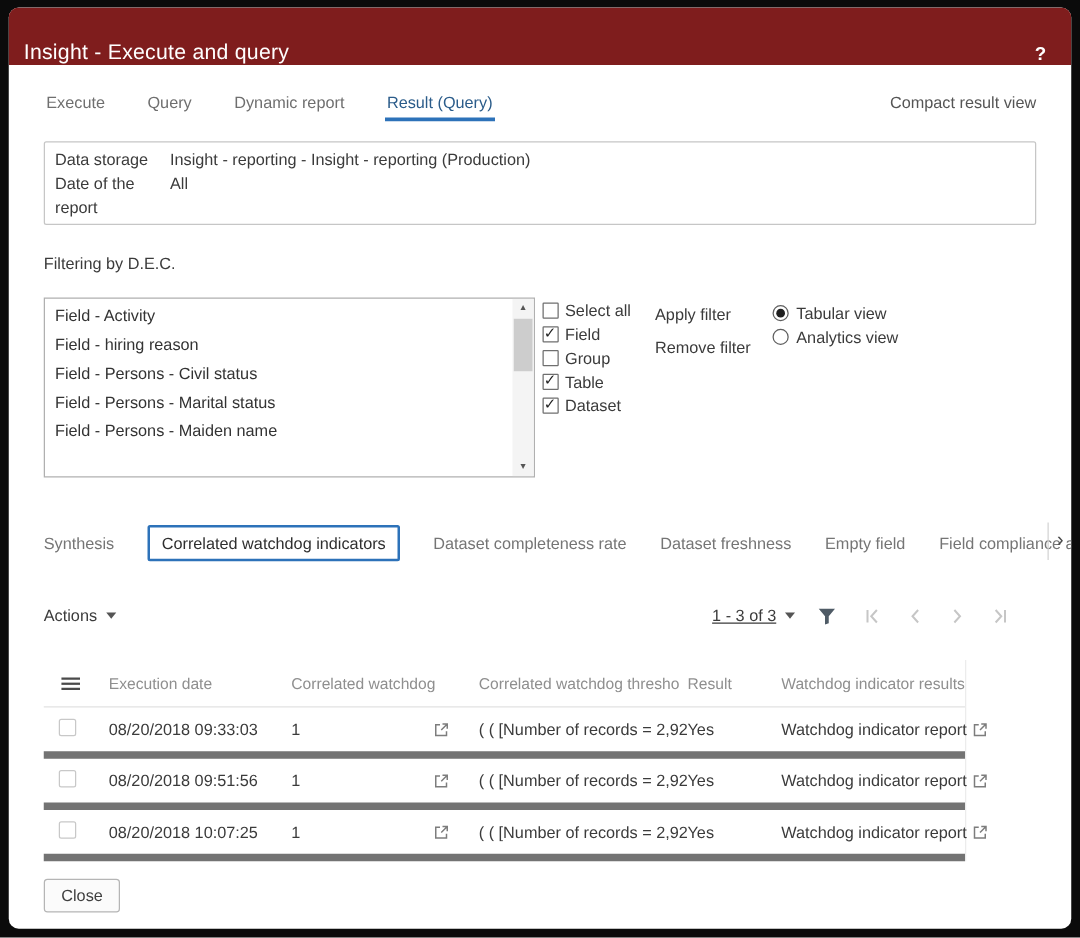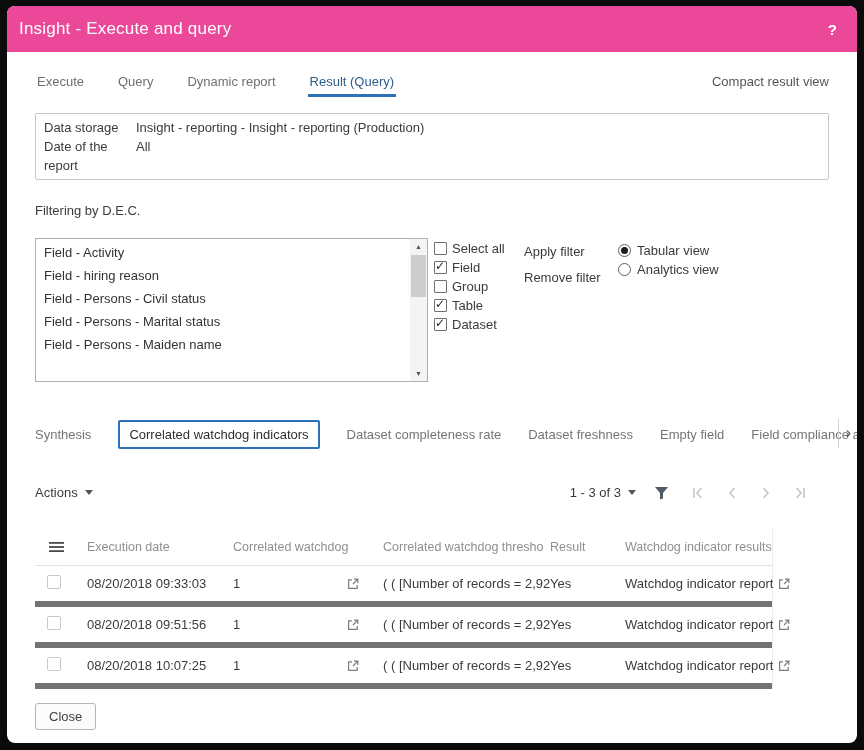--- a/index.html
+++ b/index.html
@@ -3,21 +3,21 @@
 <meta charset="utf-8">
 <style>
   * { margin:0; padding:0; box-sizing:border-box; }
   html, body { width:864px; height:750px; }
   body { background:#0b0b0b; font-family:"Liberation Sans", sans-serif; position:relative; }
 
   .dialog { position:absolute; left:7px; top:6px; width:850px; height:737px; background:#ffffff;
             border-radius:8px; overflow:hidden; display:flex; flex-direction:column; }
 
   
-  .titlebar { height:46px; background:#ec4899; display:flex; align-items:center;
+  .titlebar { height:46px; background:#7f1d1d; display:flex; align-items:flex-end;
               padding:0 20px 0 12px; flex:none; }
   .titlebar .title { color:#ffffff; font-size:17px; letter-spacing:0.2px; }
   .titlebar .help { margin-left:auto; color:#ffffff; font-size:15px; font-weight:bold; cursor:pointer; }
 
   .content { flex:1; display:flex; flex-direction:column; padding:0 28px; position:relative;gap:14px; }
 
   
   .tabs-row { display:flex; align-items:flex-end; margin-top:22px; font-size:13px; color:#6f6f6f; }
   .tab { margin-right:30px; padding:0 2px 8px 2px; cursor:pointer; white-space:nowrap; }
   .tab.active { color:#2b5c8a; border-bottom:3px solid #2d72b9; padding-bottom:5px; }
@@ -70,21 +70,21 @@
   .rtab.active { color:#2f2f2f; border:2px solid #2d72b9; border-radius:2px; padding:5px 9px; }
   .rtab-scroll { position:absolute; right:-22px; top:-2px; height:30px; display:flex; align-items:center;
                  border-left:1px solid #d4d4d4; padding-left:7px; cursor:pointer; color:#4a4a4a; font-size:16px; }
 
   
   .toolbar { margin-top:22px; display:flex; align-items:center; font-size:13px; color:#3b3b3b; }
   .actions { display:flex; align-items:center; cursor:pointer; }
   .caret { display:inline-block; width:0; height:0; border-left:4px solid transparent;
            border-right:4px solid transparent; border-top:5px solid #555555; margin-left:7px; }
   .toolbar-right { margin-left:auto; margin-right:22px; display:flex; align-items:center; }
-  .pagination-info { display:flex; align-items:center; cursor:pointer; }
+  .pagination-info { display:flex; align-items:center; cursor:pointer;text-decoration:underline; }
   .funnel { margin-left:18px; cursor:pointer; display:flex; align-items:center; }
   .pager { margin-left:22px; display:flex; align-items:center; }
   .pager-btn { margin-left:20px; cursor:default; display:flex; align-items:center; }
 
   
   .grid { margin-top:14px; width:738px; border-right:1px solid #ececec; font-size:13px; color:#3b3b3b; }
   .grid-header, .grid-row { display:grid; grid-template-columns:52px 146px 150px 167px 75px 148px; align-items:center; }
   .grid-header { height:38px; color:#8f8f8f; font-size:12.5px; border-bottom:1px solid #e2e2e2; }
   .gh-cell { white-space:nowrap; overflow:hidden; cursor:pointer; }
   .gh-cell.sel { padding-left:14px; display:flex; align-items:center; }

